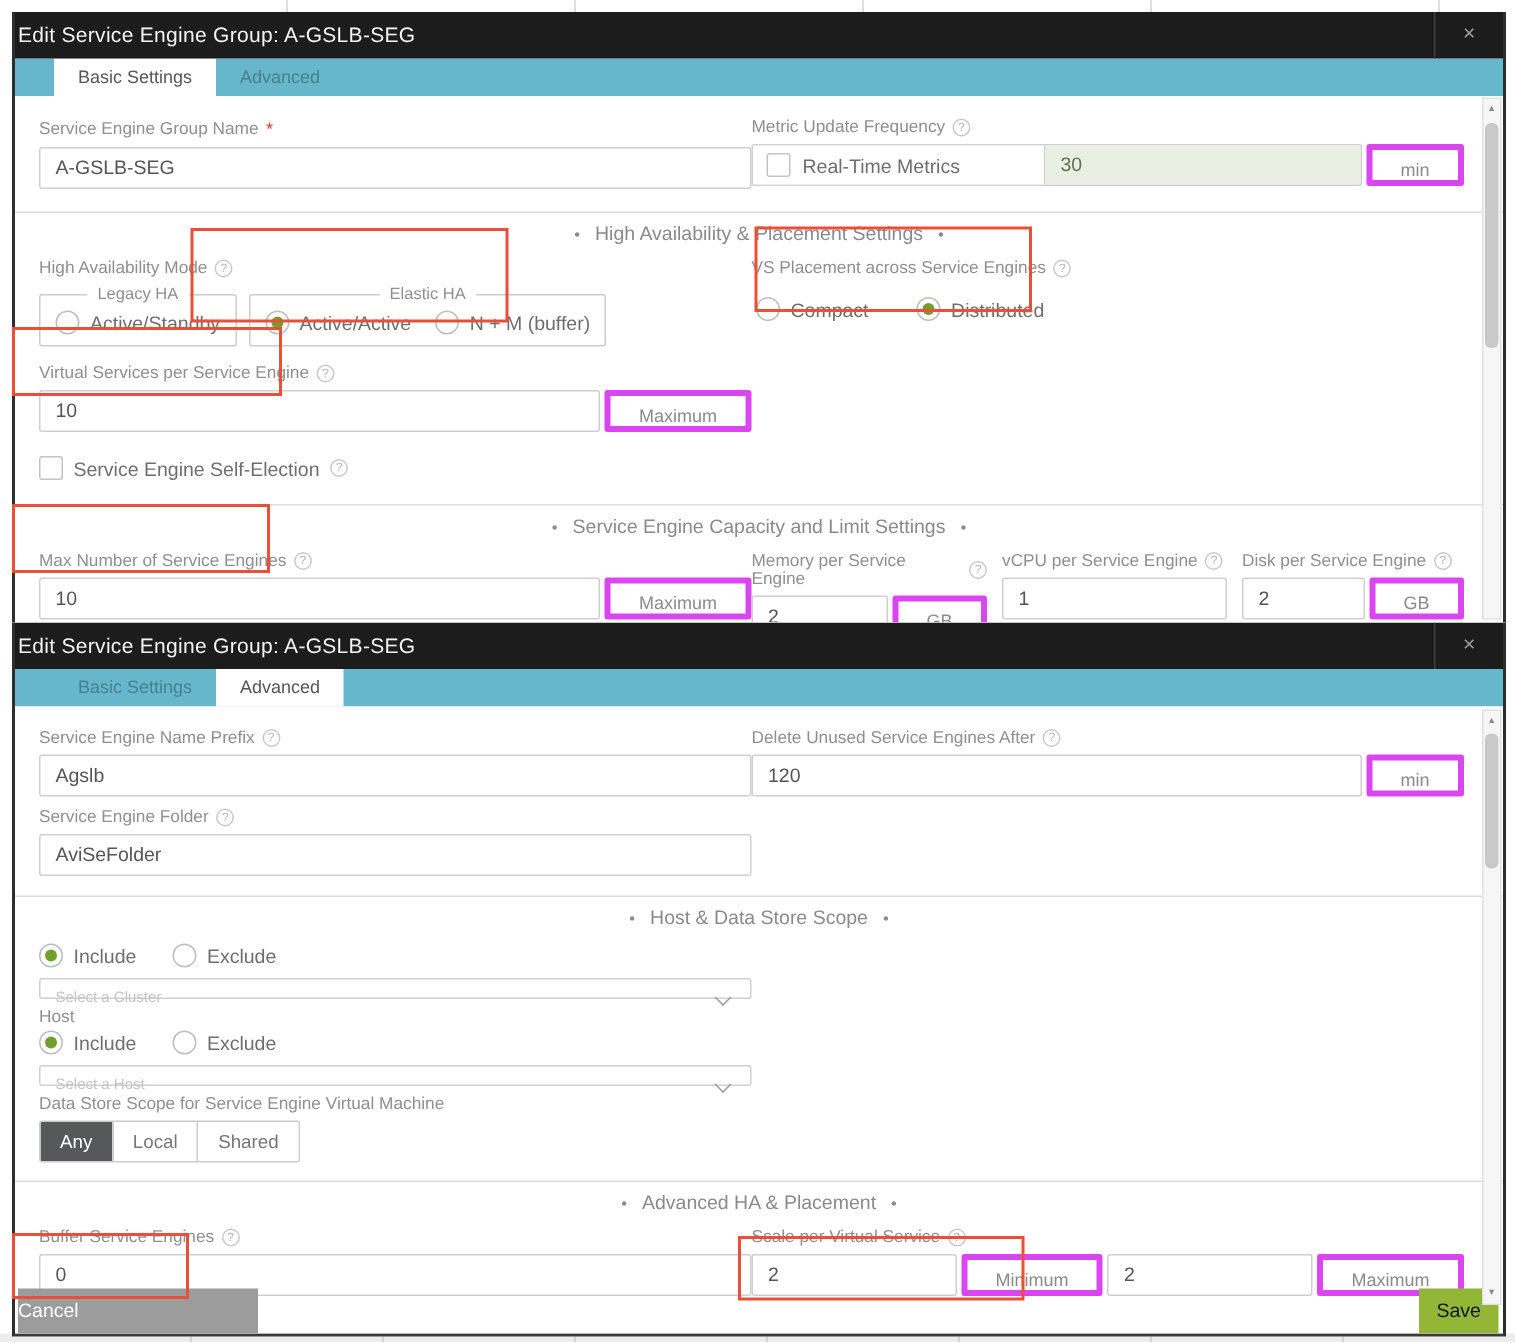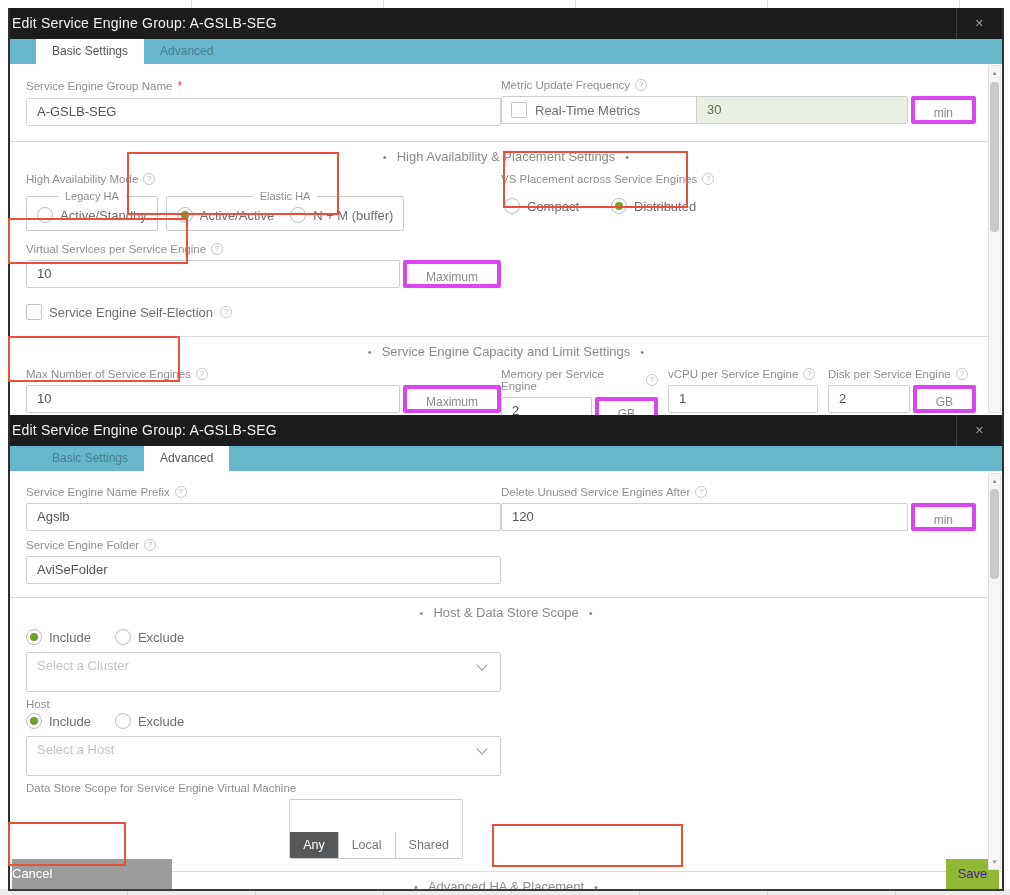--- a/index.html
+++ b/index.html
@@ -54,45 +54,45 @@
 
   .section { border-top:1px solid #ddd; text-align:center; padding-top:5px; padding-bottom:8px; }
   .section .stitle { font-size:13px; color:#8a8a8a; }
   .section .bullet { color:#8a8a8a; margin:0 10px; font-size:11px; }
 
   .metric-group { display:flex; flex:1 1 auto; border:1px solid #cfcfcf; border-radius:2px; overflow:hidden; }
   .metric-cb { flex:0 0 195px; display:flex; align-items:center; gap:8px; padding:0 9px;
                background:#fff; border-right:1px solid #cfcfcf; }
   .metric-val { flex:1 1 auto; background:#e9efe2; line-height:26px; padding:0 10px; font-size:13px; color:#5f6f55; }
 
-  .select { position:relative; border:1px solid #cfcfcf; border-radius:2px; height:40px; line-height:26px;
-            padding:0 10px; color:#c4c4c4; font-size:13px; width:475px; cursor:pointer; }
+  .select { position:relative; border:1px solid #cfcfcf; border-radius:2px; height:14px; line-height:26px;
+            padding:0 10px; color:#c4c4c4; font-size:10px; width:475px; cursor:pointer; }
   .chev { position:absolute; right:14px; top:8px; width:8px; height:8px;
           border-left:1.5px solid #9a9a9a; border-bottom:1.5px solid #9a9a9a; transform:rotate(-45deg); }
 
   .seg { display:inline-flex; border:1px solid #ccc; border-radius:2px; overflow:hidden; }
   .seg > div { padding:0 13px; line-height:26px; font-size:12.5px; color:#777; border-left:1px solid #ccc;
-               cursor:pointer; background:#fff;margin-top:32px; }
+               cursor:pointer; background:#fff; }
   .seg > div:first-child { border-left:none; }
   .seg > div.sel { background:#57585a; color:#fff; }
 
   .sb { position:absolute; right:1px; width:13px; background:#f6f6f6; border:1px solid #e2e2e2; }
   .sb .arrow { position:absolute; left:0; width:11px; text-align:center; font-size:7px; color:#8a8a8a; height:12px; line-height:12px; cursor:pointer; }
   .sb .arrow.up { top:1px; }
   .sb .arrow.down { bottom:1px; }
   .sb .thumb { position:absolute; left:1px; width:9px; background:#c9c9c9; border-radius:4px; cursor:pointer; }
   .sb1 { top:57px; height:348px; }
   .sb1 .thumb { top:16px; height:150px; }
   .sb2 { top:58px; height:397px; }
   .sb2 .thumb { top:15px; height:90px; }
 
   .btn-cancel { position:absolute; left:2px; bottom:0; width:160px; height:30px; background:#9c9c9c;
                 color:#fff; font-size:13px; line-height:30px; cursor:pointer; }
   .btn-save { position:absolute; right:3px; bottom:0; width:53px; height:30px; background:#92b636;
-              color:#4c1d95; font-size:13px; line-height:30px; text-align:center; cursor:pointer; }
+              color:#0f172a; font-size:13px; line-height:30px; text-align:center; cursor:pointer; }
 
   .hl { position:absolute; border:2px solid #e8503a; pointer-events:none; z-index:50; }
   .hl1 { left:127px; top:152px; width:212px; height:63px; }
   .hl2 { left:503px; top:151px; width:185px; height:57px; }
   .hl3 { left:8px;   top:218px; width:180px; height:46px; }
   .hl4 { left:8px;   top:336px; width:172px; height:46px; }
   .hl5 { left:8px;   top:822px; width:118px; height:44px; }
   .hl6 { left:492px; top:824px; width:191px; height:43px; }
 
   .mt15 { margin-top:15px; } .mt12 { margin-top:12px; } .mt16 { margin-top:16px; } .mt6 { margin-top:6px; } .mt8 { margin-top:8px; } .mt13 { margin-top:13px; }
@@ -356,21 +356,21 @@
             </span>
           </div>
           <div class="select">
             <span>Select a Host</span>
             <span class="chev"></span>
           </div>
         </div>
       </div>
 
       <div class="row2 mt6">
-        <div class="col" style="width:700px;text-align:center;">
+        <div class="col" style="width:700px;">
           <div class="lbl">
             <span>Data Store Scope for Service Engine Virtual Machine</span>
           </div>
           <div class="seg">
             <div class="sel">Any</div>
             <div>Local</div>
             <div>Shared</div>
           </div>
         </div>
       </div>

